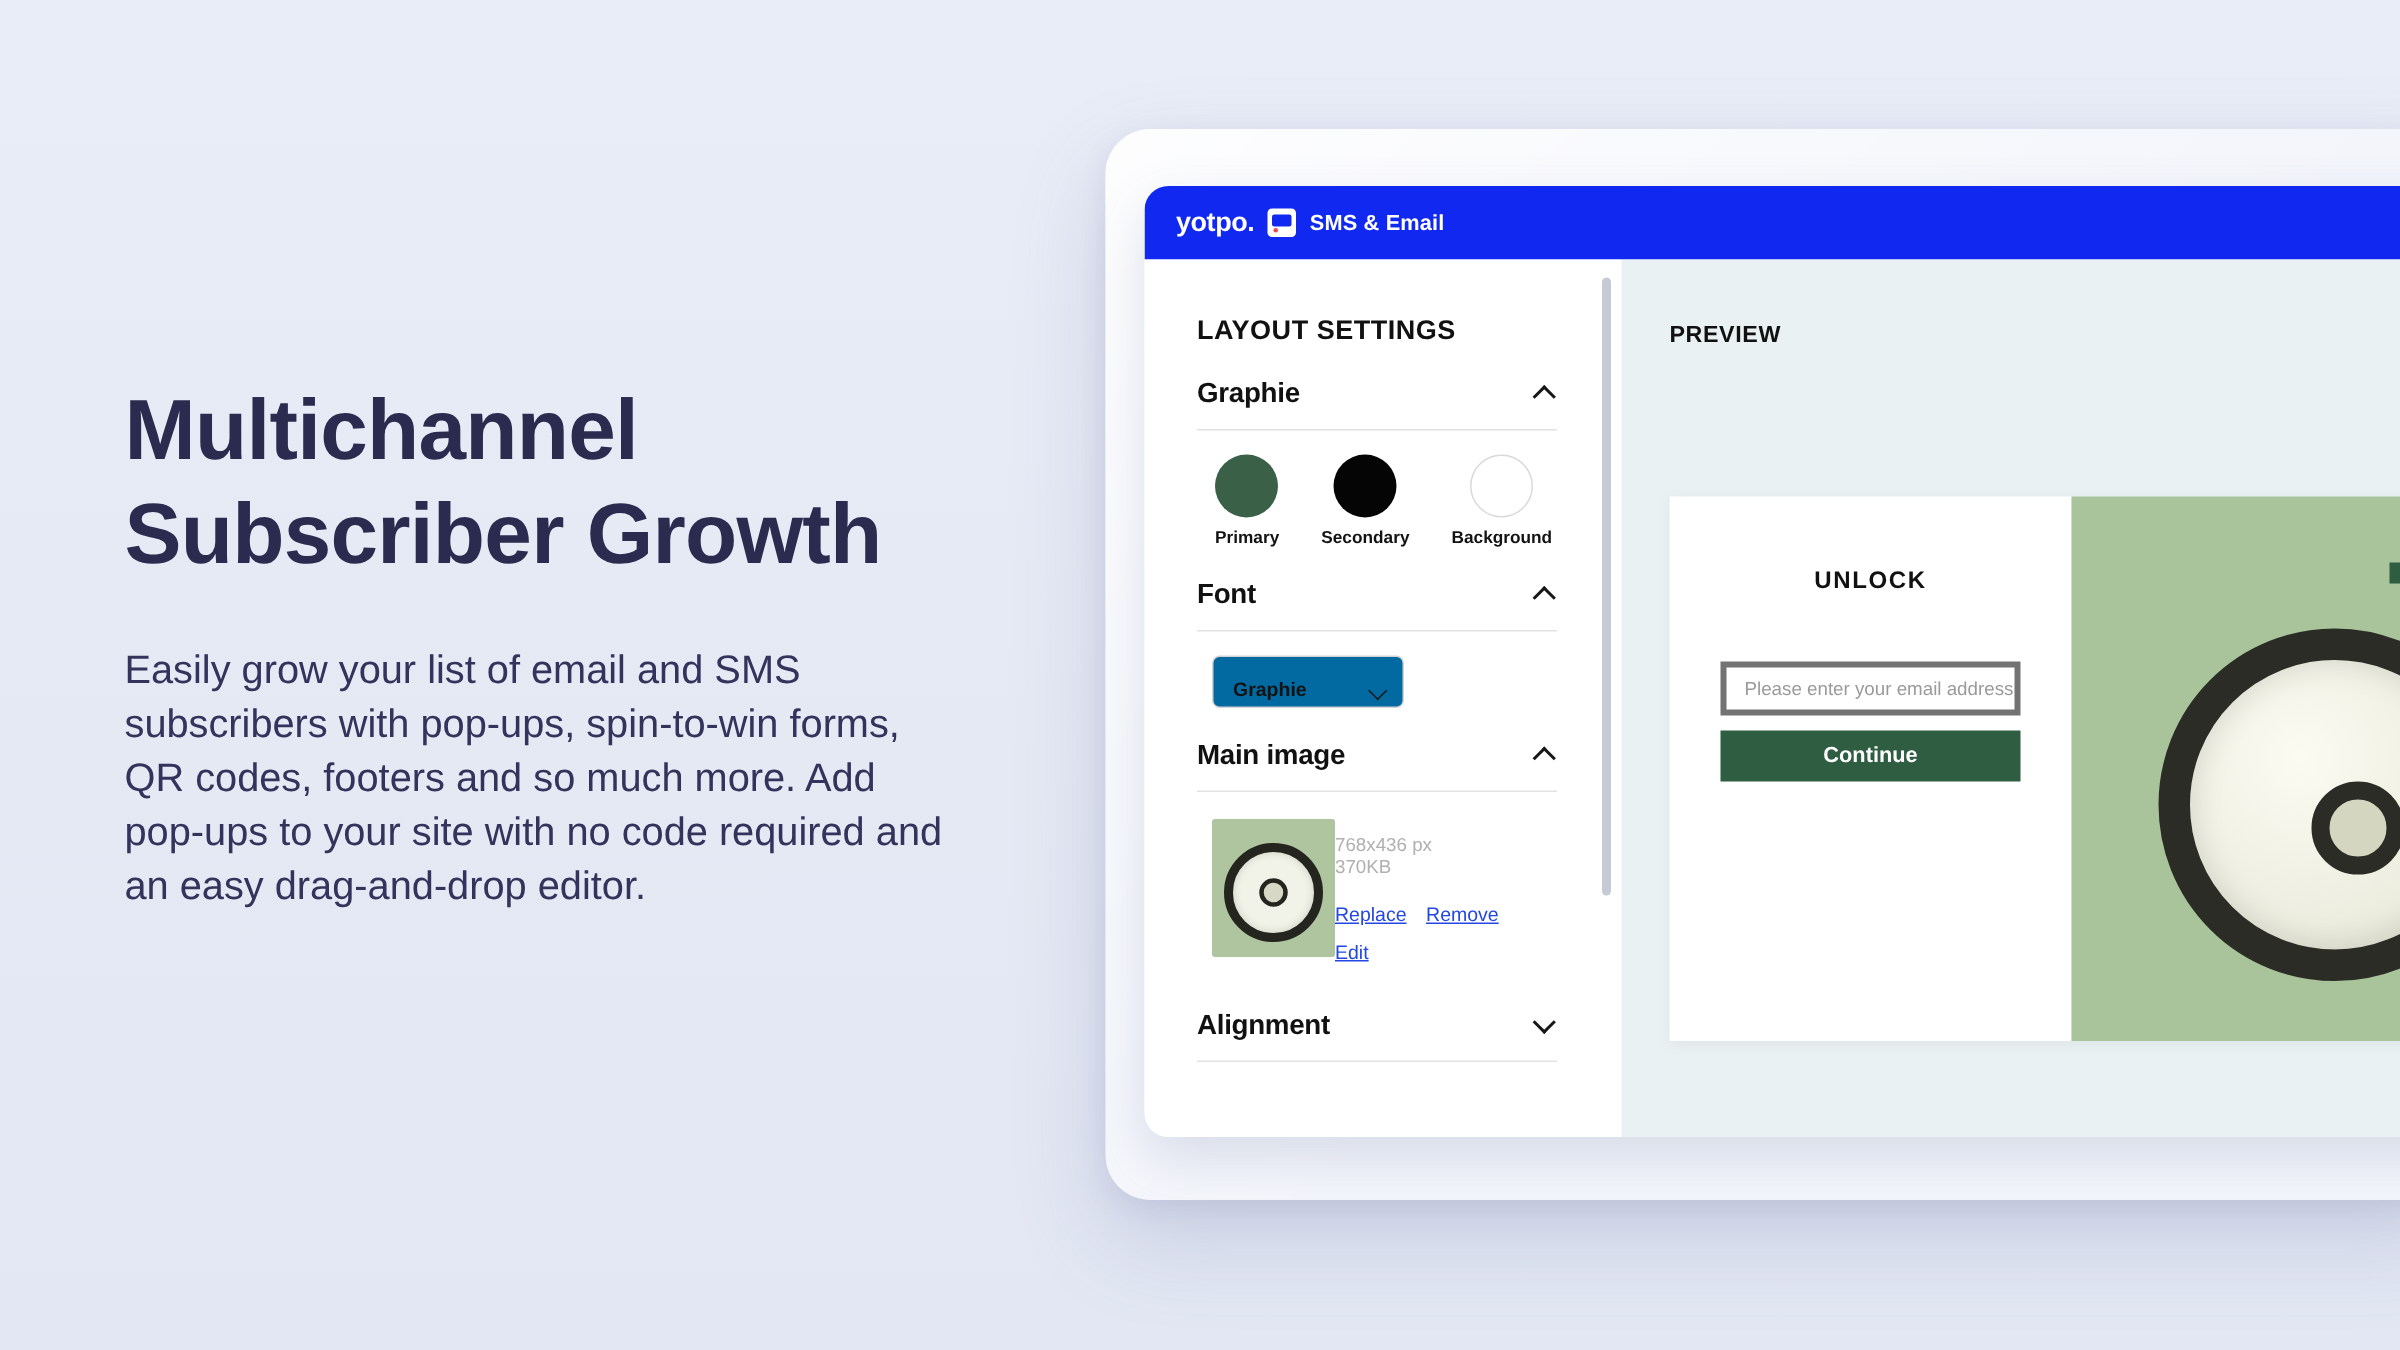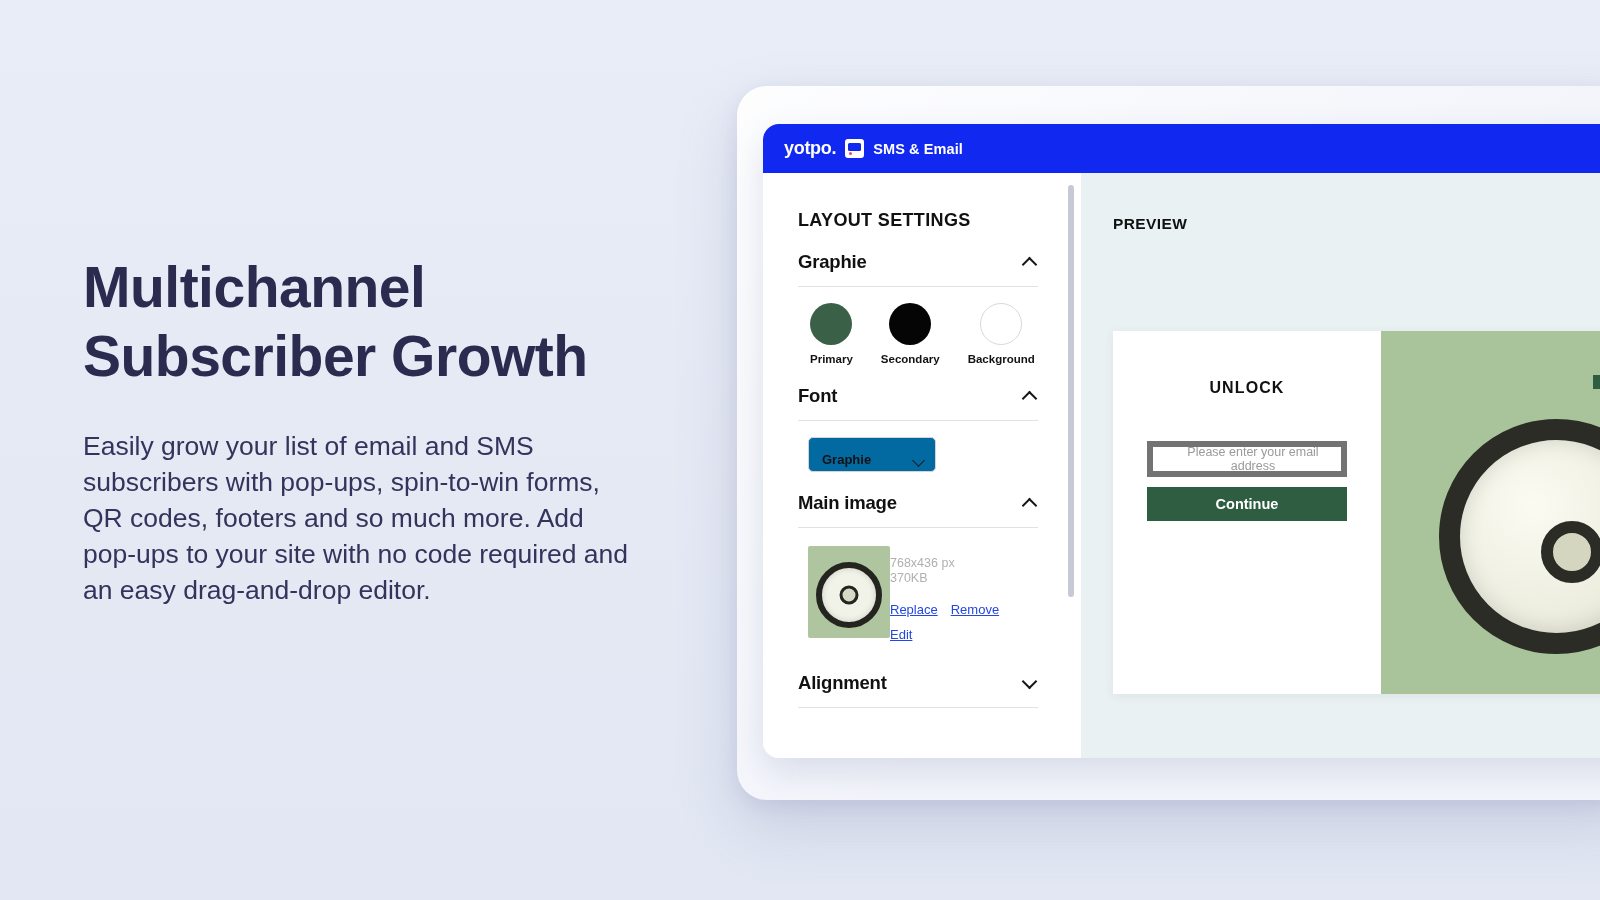--- a/index.html
+++ b/index.html
@@ -295,21 +295,21 @@
     font-size: 32px;
     font-weight: 800;
     line-height: 1.11;
     color: #0c0c0c;
     letter-spacing: -0.6px;
     white-space: pre-line;
   }
   .pop-input {
     margin-top: 44px;
     height: 36px;
-    border: 6px solid #737373;
+    border: 4px solid #737373;
     background: #fff;
     display: flex;
     align-items: center;
     padding-left: 12px;
     cursor: text;
   }
   .pop-input span { font-size: 12.5px; color: #9a9a9a; }
   .pop-btn {
     margin-top: 10px;
     height: 34px;

